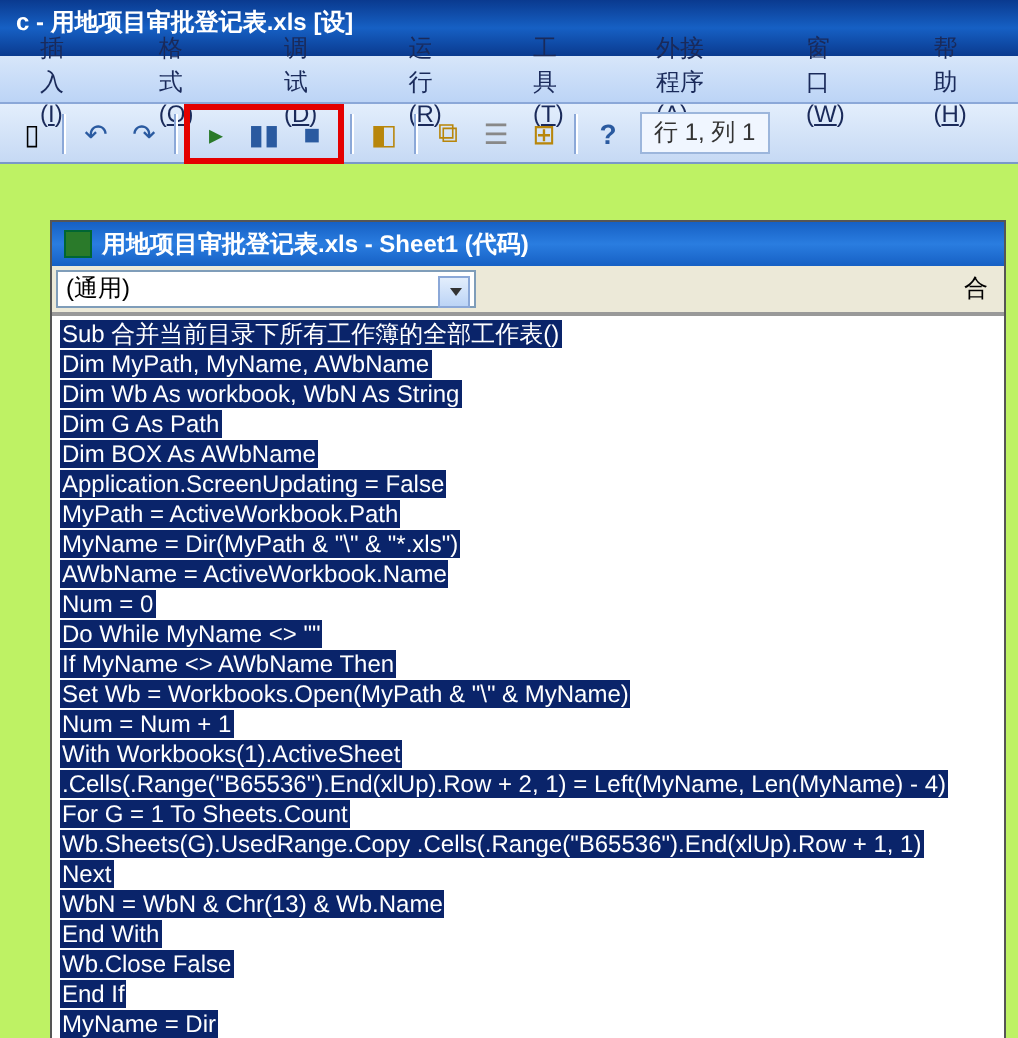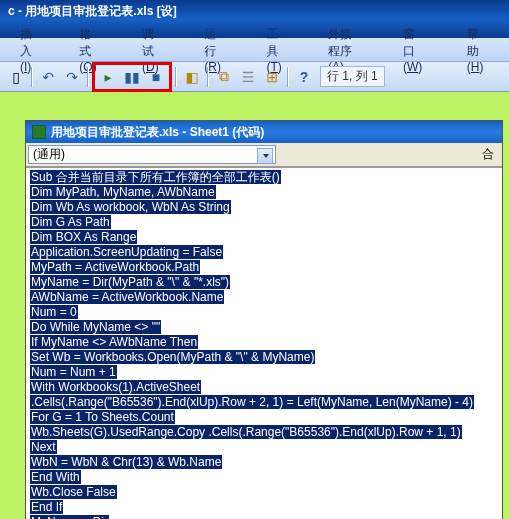--- a/index.html
+++ b/index.html
@@ -1,34 +1,34 @@
 <!DOCTYPE html>
 <html><head>
 <meta charset="utf-8">
 <style>
 *{margin:0;padding:0;box-sizing:border-box;font-family:"SimSun","宋体",Tahoma,Arial,sans-serif;font-size:12px}
 body{background:#fff;width:509px;height:519px;overflow:hidden}
-.title-bar{background:linear-gradient(to bottom,#0a3a8f,#1660c4,#0a3a8f);color:#fff;height:38px;line-height:22px;padding-left:8px;font-weight:bold}
+.title-bar{background:linear-gradient(to bottom,#0a3a8f,#1660c4,#0a3a8f);color:#fff;height:28px;line-height:22px;padding-left:8px;font-weight:bold}
 .menu-bar{background:linear-gradient(to bottom,#d7e6fa,#bcd4f6);height:24px;display:flex;align-items:center;border-bottom:1px solid #8ba8d8}
 .menu-item{padding:0 20px;color:#1a2a5a;cursor:default}
 .menu-item u{text-decoration:underline}
 .toolbar{background:linear-gradient(to bottom,#e3eefc,#c6d9f4);height:30px;display:flex;align-items:center;border-bottom:1px solid #7a99c8;padding-left:4px}
 .tb-btn{width:22px;height:22px;margin:0 1px;border:1px solid transparent;display:flex;align-items:center;justify-content:center;font-size:14px}
 .tb-sep{width:2px;height:20px;border-left:1px solid #8ba8d8;border-right:1px solid #fff;margin:0 3px}
 .red-box{border:3px solid #e40000;padding:1px;display:flex}
 .status-text{margin-left:4px;color:#333;background:#f0f6ff;border:1px solid #9cb6dc;padding:1px 6px}
 .workspace{background:#bef264;height:443px;padding:28px 0 0 25px;position:relative}
 .code-window{background:#fff;border:1px solid #555;width:478px;height:420px;display:flex;flex-direction:column}
 .code-title{background:linear-gradient(to bottom,#1660c4,#2a7de0,#1660c4);color:#fff;height:22px;line-height:22px;padding-left:6px;display:flex;align-items:center;font-weight:bold}
 .code-title-icon{width:14px;height:14px;background:#2a7a2a;margin-right:5px;border:1px solid #063}
 .dropdown-row{background:#ece9d8;height:24px;display:flex;align-items:center;border-bottom:1px solid #999;padding:2px}
 .dropdown{background:#fff;border:1px solid #7f9db9;height:19px;line-height:17px;padding:0 16px 0 4px;position:relative;margin-right:4px}
 .dropdown::after{content:"";position:absolute;right:2px;top:2px;width:14px;height:14px;background:linear-gradient(to bottom,#e3eefc,#bcd4f6);border:1px solid #8ba8d8}
 .dropdown::before{content:"";position:absolute;right:6px;top:8px;border-left:3px solid transparent;border-right:3px solid transparent;border-top:4px solid #333;z-index:1}
-.dd-left{width:248px}
+.dd-left{width:210px}
 .right-label{margin-left:auto;margin-right:6px;color:#000}
 .code-area{flex:1;overflow:hidden;background:#fff;padding:2px 0 0 4px;border-top:1px solid #999;line-height:14px}
 .code-line{white-space:pre;font-family:"SimSun","新宋体",monospace;font-size:11px;color:#fff;margin-bottom:0}
 .code-line span{background:#0a246a;padding:0 1px}
 </style>
 </head>
 <body>
 
 <div class="title-bar">
   <span>c - 用地项目审批登记表.xls [设]</span>
@@ -77,21 +77,21 @@
       <div class="dropdown dd-left">
         <span>(通用)</span>
       </div>
       <span class="right-label">合</span>
     </div>
     <div class="code-area" id="code-area">
         <div class="code-line"><span>Sub 合并当前目录下所有工作簿的全部工作表()</span></div>
         <div class="code-line"><span>Dim MyPath, MyName, AWbName</span></div>
         <div class="code-line"><span>Dim Wb As workbook, WbN As String</span></div>
         <div class="code-line"><span>Dim G As Path</span></div>
-        <div class="code-line"><span>Dim BOX As Range</span></div>
+        <div class="code-line"><span>Dim BOX As AWbName</span></div>
         <div class="code-line"><span>Application.ScreenUpdating = False</span></div>
         <div class="code-line"><span>MyPath = ActiveWorkbook.Path</span></div>
         <div class="code-line"><span>MyName = Dir(MyPath &amp; "\" &amp; "*.xls")</span></div>
         <div class="code-line"><span>AWbName = ActiveWorkbook.Name</span></div>
         <div class="code-line"><span>Num = 0</span></div>
         <div class="code-line"><span>Do While MyName &lt;&gt; ""</span></div>
         <div class="code-line"><span>If MyName &lt;&gt; AWbName Then</span></div>
         <div class="code-line"><span>Set Wb = Workbooks.Open(MyPath &amp; "\" &amp; MyName)</span></div>
         <div class="code-line"><span>Num = Num + 1</span></div>
         <div class="code-line"><span>With Workbooks(1).ActiveSheet</span></div>

